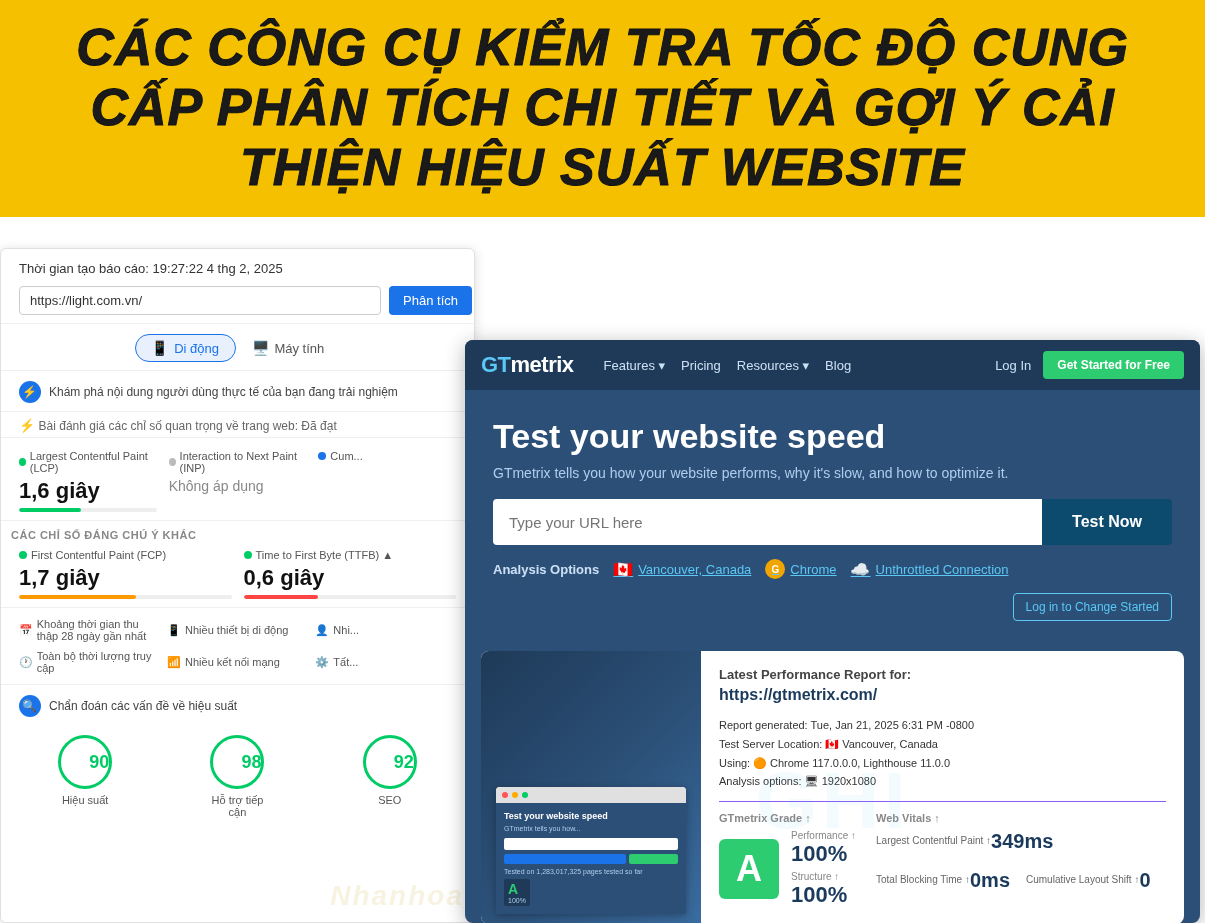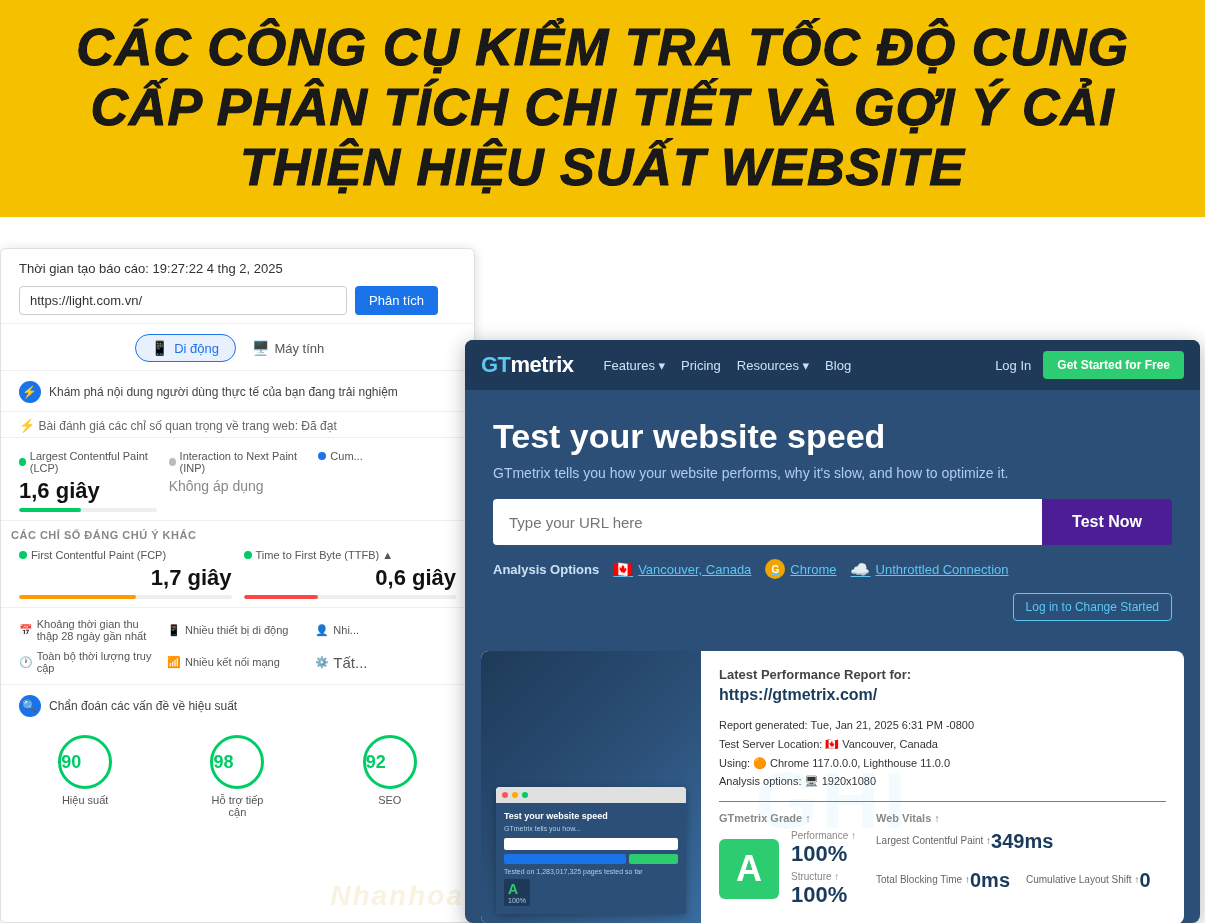--- a/index.html
+++ b/index.html
@@ -39,21 +39,21 @@
       height: 675px;
       background: #fff;
       border: 1px solid #e0e0e0;
       border-radius: 6px;
       overflow: hidden;
       box-shadow: 0 2px 12px rgba(0,0,0,0.15);
       z-index: 1;
     }
 
     .panel-top-bar {
-      padding: 12px 36px 8px 18px;
+      padding: 12px 2px 8px 18px;
       border-bottom: 1px solid #f0f0f0;
     }
     .report-time {
       font-size: 13px;
       color: #333;
       margin-bottom: 10px;
     }
     .url-bar {
       display: flex;
       gap: 8px;
@@ -183,21 +183,20 @@
       color: #888;
       letter-spacing: 0.5px;
       text-transform: uppercase;
     }
 
     .sub-metrics-row {
       display: flex;
       padding: 4px 18px 8px 18px;
       gap: 12px;
       border-bottom: 1px solid #f0f0f0;
-      text-align: right;
     }
 
     .data-info-row {
       display: flex;
       padding: 10px 18px;
       gap: 8px;
       border-bottom: 1px solid #f0f0f0;
       flex-wrap: wrap;
     }
     .data-info-item {
@@ -249,21 +248,21 @@
       align-items: center;
       gap: 5px;
     }
     .score-circle {
       width: 54px;
       height: 54px;
       border-radius: 50%;
       border: 3px solid #0c6;
       display: flex;
       align-items: center;
-      justify-content: flex-start;
+      justify-content: flex-end;
       font-size: 18px;
       font-weight: 700;
       color: #0c6;
     }
     .score-label {
       font-size: 11px;
       color: #555;
       text-align: center;
       max-width: 70px;
     }
@@ -362,21 +361,21 @@
       flex: 1;
       padding: 14px 16px;
       font-size: 15px;
       border: none;
       border-radius: 4px 0 0 4px;
       color: #aaa;
       background: #fff;
       outline: none;
     }
     .gt-test-btn {
-      background: #4c1d95;
+      background: #0c4a6e;
       color: #fff;
       border: none;
       padding: 14px 30px;
       font-size: 16px;
       font-weight: 700;
       cursor: pointer;
       border-radius: 0 4px 4px 0;
       white-space: nowrap;
     }
     .gt-analysis-row {
@@ -710,21 +709,21 @@
     <div class="data-info-item">
       <span class="info-icon">🕐</span>
       <span style="font-size:11px;color:#555;">Toàn bộ thời lượng truy cập</span>
     </div>
     <div class="data-info-item">
       <span class="info-icon">📶</span>
       <span style="font-size:11px;color:#555;">Nhiều kết nối mạng</span>
     </div>
     <div class="data-info-item">
       <span class="info-icon">⚙️</span>
-      <span style="font-size:15px;color:#555;text-align:center;">Tất...</span>
+      <span style="font-size:11px;color:#555;text-align:center;">Tất...</span>
     </div>
   </div>
 
   <div class="diagnose-section">
     <div class="diagnose-icon">🔍</div>
     <span class="diagnose-text">Chẩn đoán các vấn đề về hiệu suất</span>
   </div>
 
   <div class="scores-row">
     <div class="score-item">

